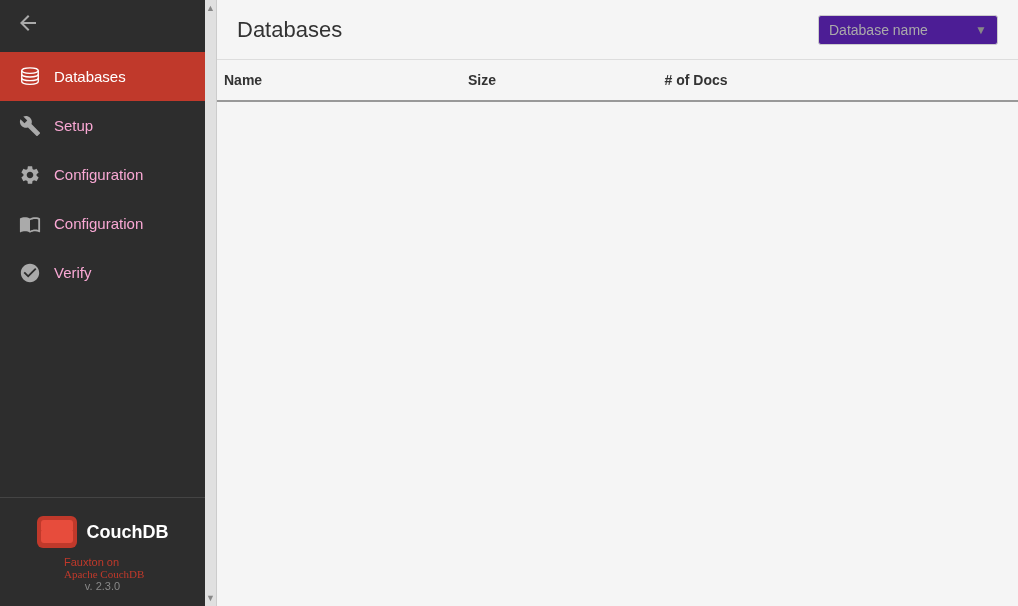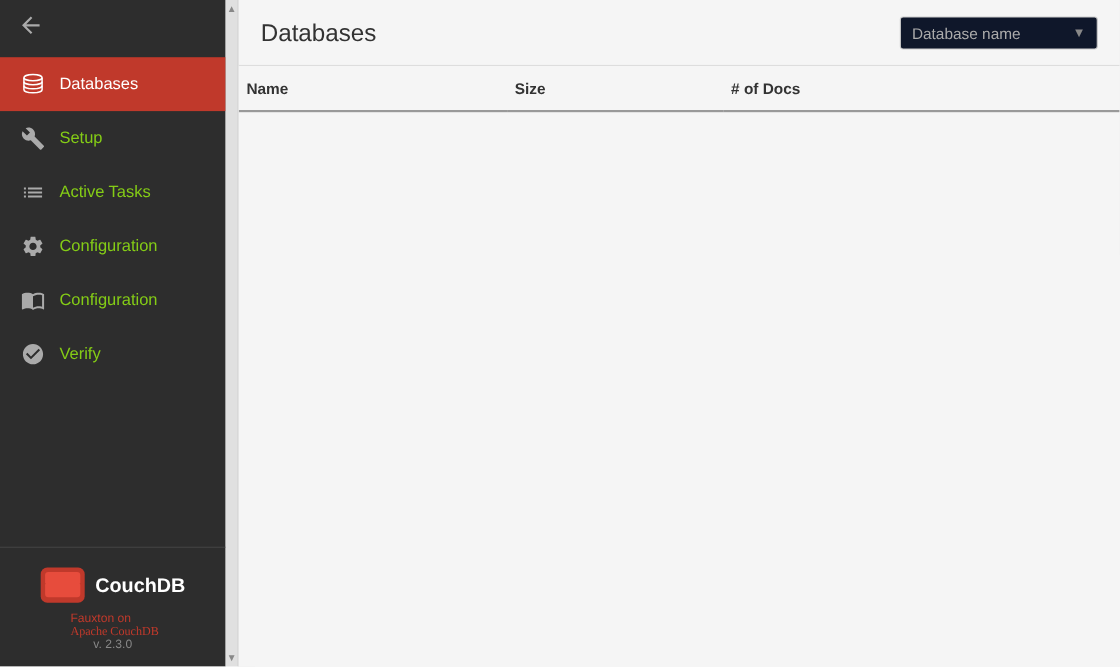--- a/index.html
+++ b/index.html
@@ -33,21 +33,21 @@
       display: flex;
       flex-direction: column;
     }
 
     .sidebar-item {
       display: flex;
       align-items: center;
       padding: 0 16px;
       height: 49px;
       cursor: pointer;
-      color: #84cc16;
+      color: #f9a8d4;
       font-size: 15px;
       font-weight: 400;
       text-decoration: none;
     }
 
     .sidebar-item.active {
       background: #c0392b;
       color: #fff;
     }
 
@@ -178,21 +178,21 @@
 
     .page-title {
       font-size: 22px;
       font-weight: 400;
       color: #333;
     }
 
     .db-dropdown {
       display: flex;
       align-items: center;
-      background: #0f172a;
+      background: #4c1d95;
       border: 1px solid #ccc;
       border-radius: 3px;
       padding: 6px 10px;
       min-width: 180px;
       cursor: pointer;
       justify-content: space-between;
       color: #aaa;
       font-size: 14px;
     }
 
@@ -267,28 +267,20 @@
 
     <div class="sidebar-item">
       <span class="item-icon">
         <svg class="icon-svg" viewBox="0 0 24 24" style="width:22px;height:22px;fill:#aaa;">
           <path d="M22.7 19l-9.1-9.1c.9-2.3.4-5-1.5-6.9-2-2-5-2.4-7.4-1.3L9 6 6 9 1.6 4.7C.4 7.1.9 10.1 2.9 12.1c1.9 1.9 4.6 2.4 6.9 1.5l9.1 9.1c.4.4 1 .4 1.4 0l2.3-2.3c.5-.4.5-1.1.1-1.4z"></path>
         </svg>
       </span>
       <span>Setup</span>
     </div>
 
-    <div class="sidebar-item">
-      <span class="item-icon">
-        <svg class="icon-svg" viewBox="0 0 24 24" style="width:22px;height:22px;fill:#aaa;">
-          <path d="M3 13h2v-2H3v2zm0 4h2v-2H3v2zm0-8h2V7H3v2zm4 4h14v-2H7v2zm0 4h14v-2H7v2zM7 7v2h14V7H7z"></path>
-        </svg>
-      </span>
-      <span>Active Tasks</span>
-    </div>
 
     <div class="sidebar-item">
       <span class="item-icon">
         <svg class="icon-svg" viewBox="0 0 24 24" style="width:22px;height:22px;fill:#aaa;">
           <path d="M19.14 12.94c.04-.3.06-.61.06-.94 0-.32-.02-.64-.07-.94l2.03-1.58c.18-.14.23-.41.12-.61l-1.92-3.32c-.12-.22-.37-.29-.59-.22l-2.39.96c-.5-.38-1.03-.7-1.62-.94l-.36-2.54c-.04-.24-.24-.41-.48-.41h-3.84c-.24 0-.43.17-.47.41l-.36 2.54c-.59.24-1.13.57-1.62.94l-2.39-.96c-.22-.08-.47 0-.59.22L2.74 8.87c-.12.21-.08.47.12.61l2.03 1.58c-.05.3-.09.63-.09.94s.02.64.07.94l-2.03 1.58c-.18.14-.23.41-.12.61l1.92 3.32c.12.22.37.29.59.22l2.39-.96c.5.38 1.03.7 1.62.94l.36 2.54c.05.24.24.41.48.41h3.84c.24 0 .44-.17.47-.41l.36-2.54c.59-.24 1.13-.56 1.62-.94l2.39.96c.22.08.47 0 .59-.22l1.92-3.32c.12-.22.07-.47-.12-.61l-2.01-1.58zM12 15.6c-1.98 0-3.6-1.62-3.6-3.6s1.62-3.6 3.6-3.6 3.6 1.62 3.6 3.6-1.62 3.6-3.6 3.6z"></path>
         </svg>
       </span>
       <span>Configuration</span>
     </div>
 

